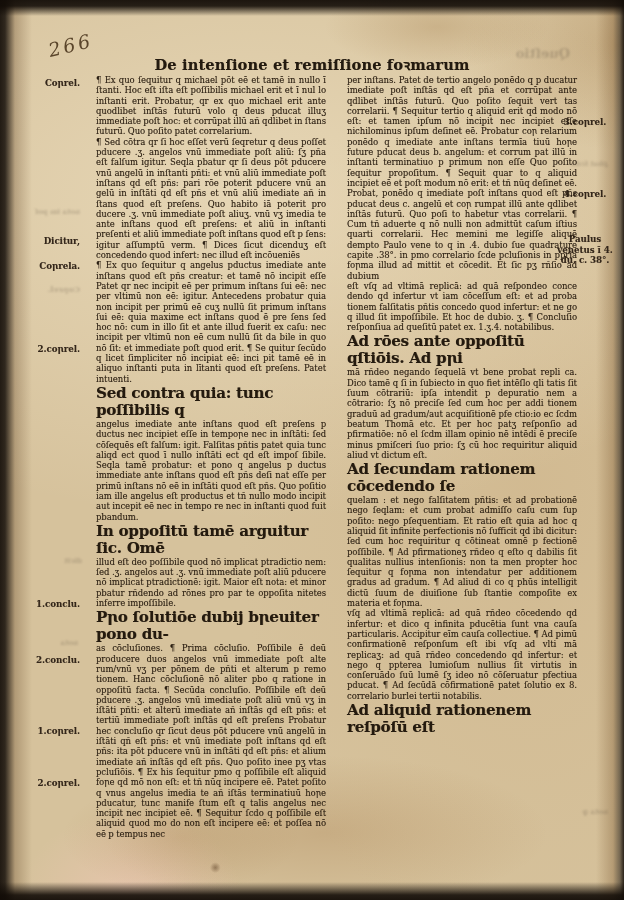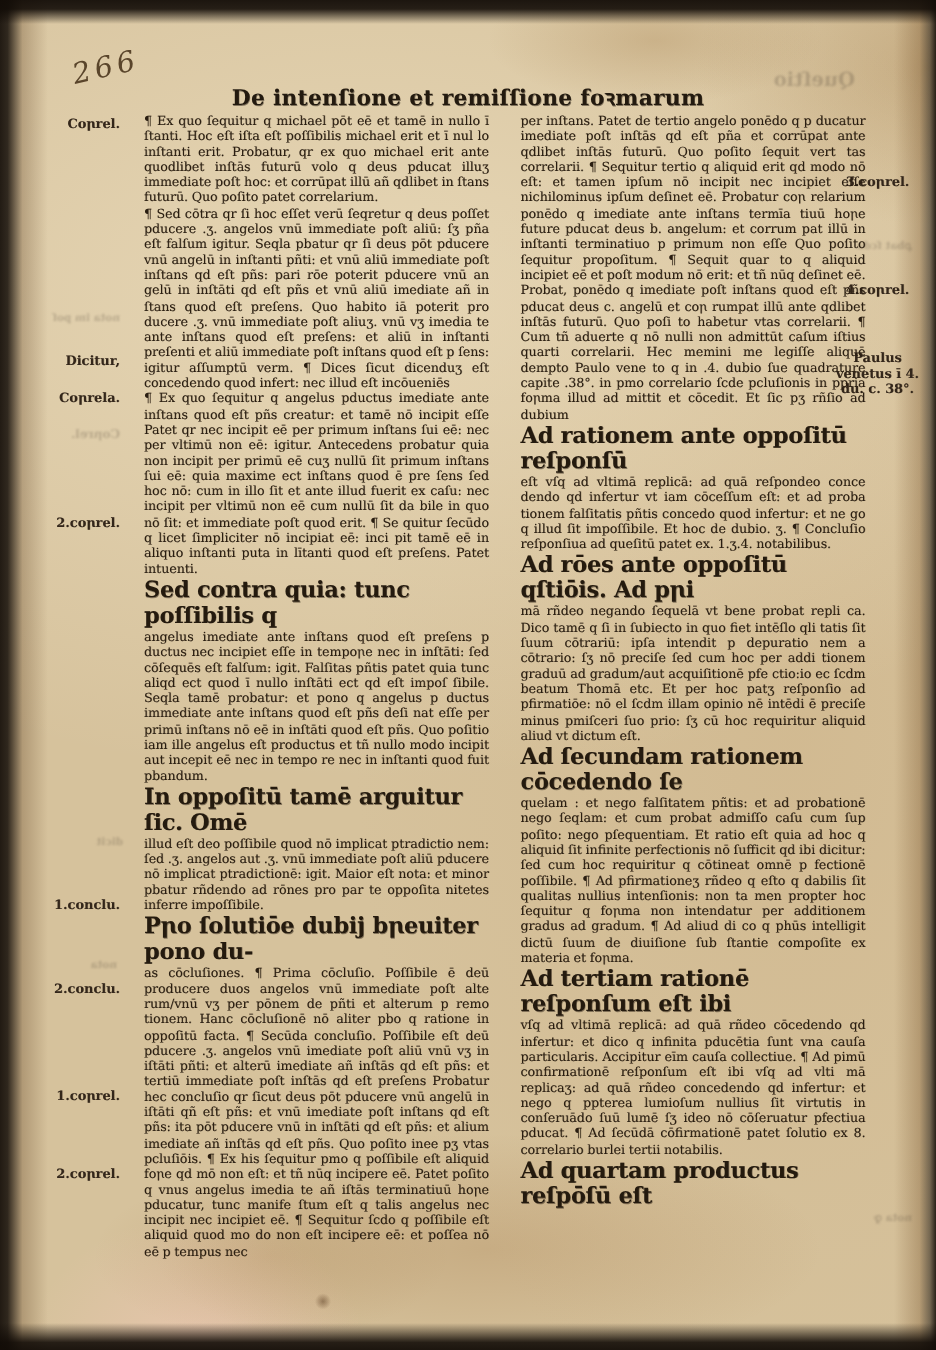--- a/index.html
+++ b/index.html
@@ -107,24 +107,22 @@
     <h2 class="display">Sed contra quia: tunc poſſibilis q</h2>
     <p class="body">angelus imediate ante inſtans quod eſt preſens p ductus nec incipiet eſſe in tempoꞃe nec in inſtāti: ſed cōſequēs eſt falſum: igit. Falſitas pñtis patet quia tunc aliqd ect quod ī nullo inſtāti ect qd eſt impoſ ſibile. Seqla tamē probatur: et pono q angelus p ductus immediate ante inſtans quod eſt pñs deſi nat eſſe per primū inſtans nō eē in inſtāti quod eſt pñs. Quo poſitio iam ille angelus eſt productus et tñ nullo modo incipit aut incepit eē nec in tempo re nec in inſtanti quod fuit pbandum.</p>
     <h2 class="display">In oppoſitū tamē arguitur ſic. Omē</h2>
     <p class="body">illud eſt deo poſſibile quod nō implicat ptradictio nem: ſed .ʒ. angelos aut .ʒ. vnū immediate poſt aliū pducere nō implicat ptradictionē: igit. Maior eſt nota: et minor pbatur rñdendo ad rōnes pro par te oppoſita nitetes inferre impoſſibile.</p>
     <h2 class="display">Pꞃo ſolutiōe dubij bꞃeuiter pono du-</h2>
     <p class="body">as cōcluſiones. ¶ Prima cōcluſio. Poſſibile ē deū producere duos angelos vnū immediate poſt alte rum/vnū vʒ per pōnem de pñti et alterum p remo tionem. Hanc cōcluſionē nō aliter pbo q ratione in oppoſitū facta. ¶ Secūda concluſio. Poſſibile eſt deū pducere .ʒ. angelos vnū imediate poſt aliū vnū vʒ in iſtāti pñti: et alterū imediate añ inſtās qd eſt pñs: et tertiū immediate poſt inſtās qd eſt preſens Probatur hec concluſio qr ſicut deus pōt pducere vnū angelū in iſtāti qñ eſt pñs: et vnū imediate poſt inſtans qd eſt pñs: ita pōt pducere vnū in inſtāti qd eſt pñs: et alium imediate añ inſtās qd eſt pñs. Quo poſito inee pʒ vtas pcluſiōis. ¶ Ex his ſequitur pmo q poſſibile eſt aliquid foꞃe qd mō non eſt: et tñ nūq incipere eē. Patet poſito q vnus angelus imedia te añ iſtās terminatiuū hoꞃe pducatur, tunc manife ſtum eſt q talis angelus nec incipit nec incipiet eē. ¶ Sequitur ſcdo q poſſibile eſt aliquid quod mo do non eſt incipere eē: et poſſea nō eē p tempus nec</p>
   </div>
 
   <div class="col col-right">
     <p class="body">per inſtans. Patet de tertio angelo ponēdo q p ducatur imediate poſt inſtās qd eſt pña et corrūpat ante qdlibet inſtās futurū. Quo poſito ſequit vert tas correlarii. ¶ Sequitur tertio q aliquid erit qd modo nō eſt: et tamen ipſum nō incipit nec incipiet eſſe nichilominus ipſum deſinet eē. Probatur coꞃ relarium ponēdo q imediate ante inſtans termīa tiuū hoꞃe future pducat deus b. angelum: et corrum pat illū in inſtanti terminatiuo p primum non eſſe Quo poſito ſequitur propoſitum. ¶ Sequit quar to q aliquid incipiet eē et poſt modum nō erit: et tñ nūq deſinet eē. Probat, ponēdo q imediate poſt inſtans quod eſt pñs pducat deus c. angelū et coꞃ rumpat illū ante qdlibet inſtās futurū. Quo poſi to habetur vtas correlarii. ¶ Cum tñ aduerte q nō nulli non admittūt caſum iſtius quarti correlarii. Hec memini me legiſſe aliquē dempto Paulo vene to q in .4. dubio ſue quadrature capite .38°. in pmo correlario ſcde pcluſionis in ppria foꞃma illud ad mittit et cōcedit. Et ſic pʒ rñſio ad dubium</p>
-    <h2 class="display">Ad rationem ante oppoſitū reſponſū</h2>
     <p class="body">eſt vſq ad vltimā replicā: ad quā reſpondeo conce dendo qd infertur vt iam cōceſſum eſt: et ad proba tionem falſitatis pñtis concedo quod infertur: et ne go q illud ſit impoſſibile. Et hoc de dubio. ʒ. ¶ Concluſio reſponſiua ad queſitū patet ex. 1.ʒ.4. notabilibus.</p>
     <h2 class="display">Ad rōes ante oppoſitū qſtiōis. Ad pꞃi</h2>
     <p class="body">mā rñdeo negando ſequelā vt bene probat repli ca. Dico tamē q ſi in ſubiecto in quo fiet intēſlo qli tatis ſit ſuum cōtrariū: ipſa intendit p depuratio nem a cōtrario: ſʒ nō preciſe ſed cum hoc per addi tionem graduū ad gradum/aut acquiſitionē pfe ctio:io ec ſcdm beatum Thomā etc. Et per hoc patʒ reſponſio ad pfirmatiōe: nō el ſcdm illam opinio nē intēdi ē preciſe minus pmiſceri ſuo prio: ſʒ cū hoc requiritur aliquid aliud vt dictum eſt.</p>
     <h2 class="display">Ad ſecundam rationem cōcedendo ſe</h2>
     <p class="body">quelam : et nego falſitatem pñtis: et ad probationē nego ſeqlam: et cum probat admiſſo caſu cum ſup poſito: nego pſequentiam. Et ratio eſt quia ad hoc q aliquid ſit infinite perfectionis nō ſufficit qd ibi dicitur: ſed cum hoc requiritur q cōtineat omnē p fectionē poſſibile. ¶ Ad pfirmationeʒ rñdeo q eſto q dabilis ſit qualitas nullius intenſionis: non ta men propter hoc ſequitur q foꞃma non intendatur per additionem gradus ad gradum. ¶ Ad aliud di co q phūs intelligit dictū ſuum de diuiſione ſub ſtantie compoſite ex materia et foꞃma.</p>
-    <h2 class="display">Ad tertiam rationē reſponſum eſt ibi</h2>
     <p class="body">vſq ad vltimā replicā: ad quā rñdeo cōcedendo qd infertur: et dico q infinita pducētia ſunt vna cauſa particularis. Accipitur eīm cauſa collectiue. ¶ Ad pimū confirmationē reſponſum eſt ibi vſq ad vlti mā replicaʒ: ad quā rñdeo concedendo qd infertur: et nego q ppterea lumioſum nullius ſit virtutis in conſeruādo ſuū lumē ſʒ ideo nō cōſeruatur pfectiua pducat. ¶ Ad ſecūdā cōfirmationē patet ſolutio ex 8. correlario burlei tertii notabilis.</p>
-    <h2 class="display">Ad quartam productus reſpōſū eſt</h2>
+    <h2 class="display">Ad aliquid rationenem reſpōſū eſt</h2>
   </div>
 
 </div>
 
 </body></html>

